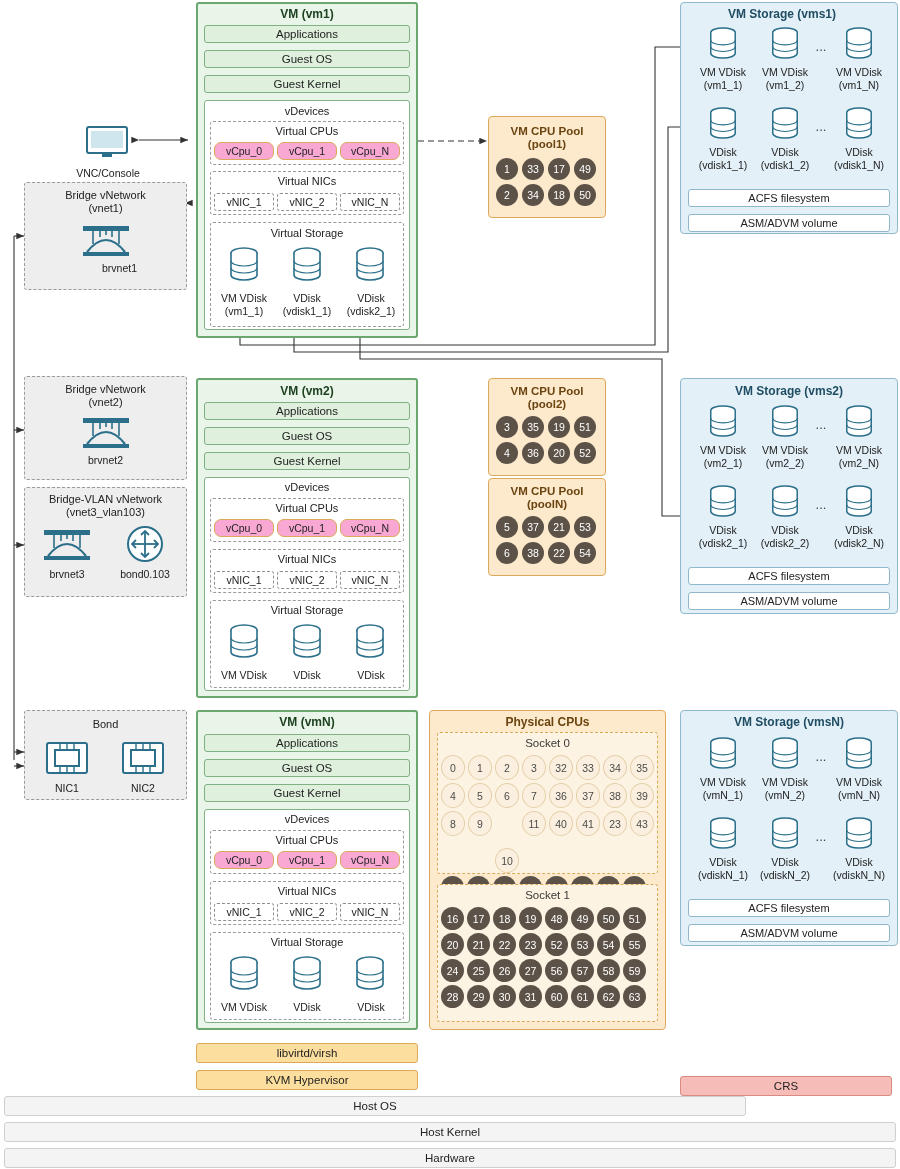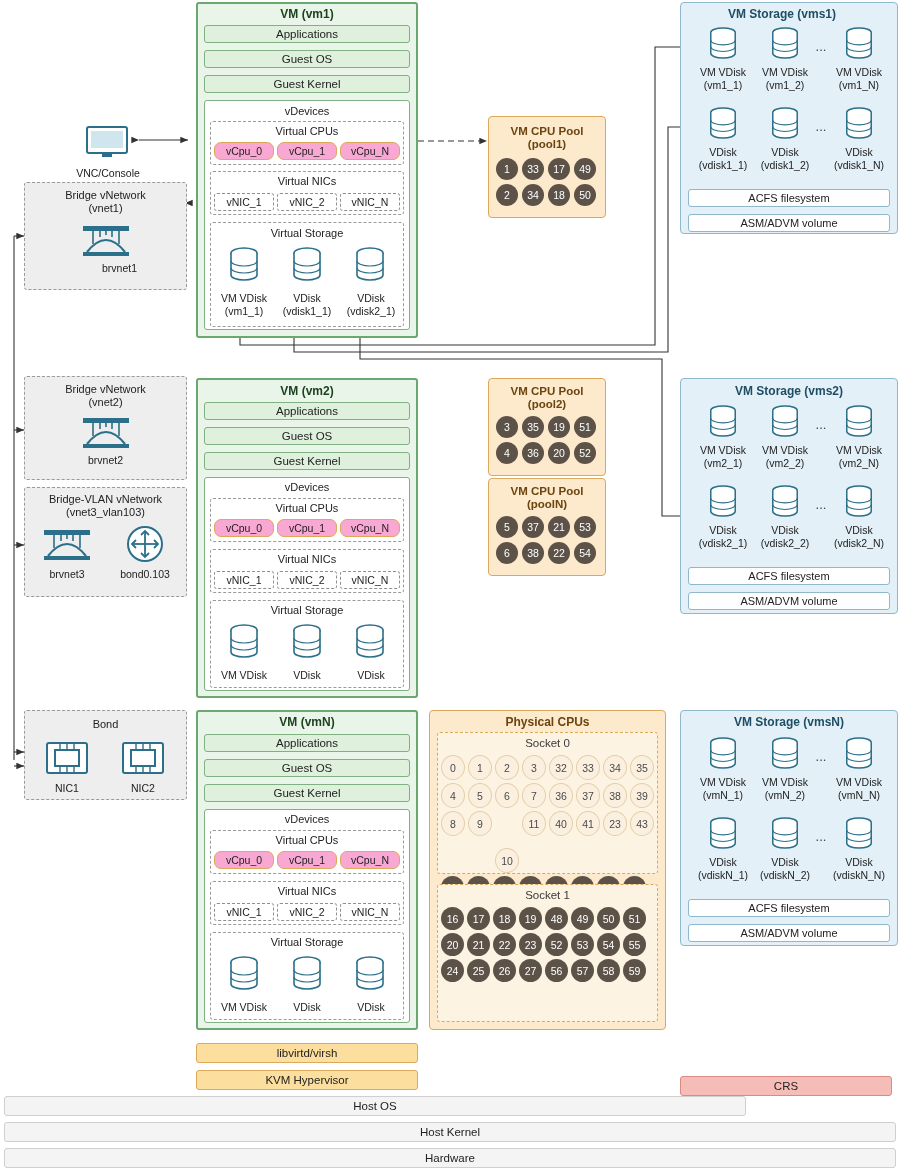--- a/index.html
+++ b/index.html
@@ -480,20 +480,30 @@
     <div style="display:flex;gap:3px;margin-bottom:3px;">
       <div class="cpu-chip" style="width:23px;height:23px;">24</div>
       <div class="cpu-chip" style="width:23px;height:23px;">25</div>
       <div class="cpu-chip" style="width:23px;height:23px;">26</div>
       <div class="cpu-chip" style="width:23px;height:23px;">27</div>
       <div class="cpu-chip" style="width:23px;height:23px;">56</div>
       <div class="cpu-chip" style="width:23px;height:23px;">57</div>
       <div class="cpu-chip" style="width:23px;height:23px;">58</div>
       <div class="cpu-chip" style="width:23px;height:23px;">59</div>
     </div>
+    <div style="display:flex;gap:3px;">
+      <div class="cpu-chip" style="width:23px;height:23px;">28</div>
+      <div class="cpu-chip" style="width:23px;height:23px;">29</div>
+      <div class="cpu-chip" style="width:23px;height:23px;">30</div>
+      <div class="cpu-chip" style="width:23px;height:23px;">31</div>
+      <div class="cpu-chip" style="width:23px;height:23px;">60</div>
+      <div class="cpu-chip" style="width:23px;height:23px;">61</div>
+      <div class="cpu-chip" style="width:23px;height:23px;">62</div>
+      <div class="cpu-chip" style="width:23px;height:23px;">63</div>
+    </div>
   </div>
 
   <div class="abs store" style="left:680px;top:2px;width:218px;height:232px;"></div>
   <div class="abs store-title" style="left:680px;top:7px;width:184px;padding-left:20px;">VM Storage (vms1)</div>
 
   <div class="abs disk-wrap" style="left:702px;top:26px;width:42px;">
     <svg class="icon" width="32" height="34" viewBox="0 0 34 36">
       <ellipse cx="17" cy="7" rx="13" ry="5" fill="#fff" stroke="#2b6f8a" stroke-width="1.6"></ellipse>
       <path d="M4 7 L4 29 A13 5 0 0 0 30 29 L30 7" fill="#fff" stroke="#2b6f8a" stroke-width="1.6"></path>
       <path d="M4 15 A13 5 0 0 0 30 15" fill="none" stroke="#2b6f8a" stroke-width="1.1"></path>

